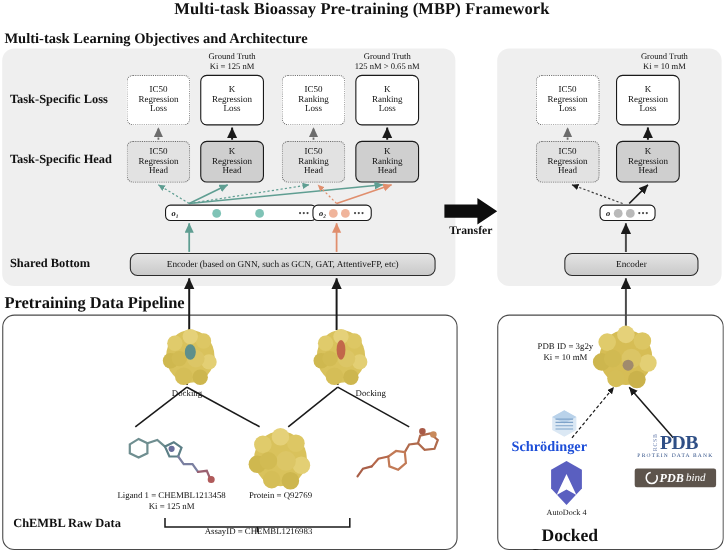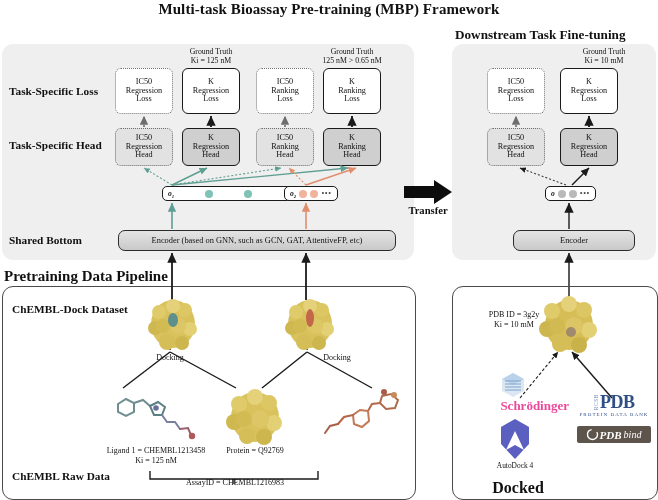--- a/index.html
+++ b/index.html
@@ -67,21 +67,21 @@
 
   
   .ovec{
     display:flex;align-items:center;gap:3px;
     border:1.6px solid #1a1a1a;border-radius:5px;background:#fff;
     padding:2px 5px;height:15px;box-sizing:border-box;
   }
   .ovec .oname{font-size:7.6px;font-style:italic;font-weight:bold;}
   .ovec .dot{width:8px;height:8px;border-radius:50%;display:inline-block;}
   .ovec .ell{font-size:8px;letter-spacing:.6px;color:#444;}
-  #ovec1{left:162px;top:186px;gap:31px;}
+  #ovec1{left:150px;top:186px;gap:31px;}
   #ovec2{left:284px;top:186px;}
   #ovec3{left:545px;top:186px;}
 
   
   .encoder{
     box-sizing:border-box;border:1.5px solid #2b2b2b;border-radius:7px;
     background:linear-gradient(#e4e4e4,#c9c9c9);
     display:flex;align-items:center;justify-content:center;
     font-size:8.4px;
   }
@@ -104,22 +104,22 @@
   #pdbinfo{left:470px;top:310px;width:88px;line-height:1.25;text-align:center;}
 
   
   #lbl-docked{left:458px;top:479px;width:120px;text-align:center;
     font-size:16px;font-weight:bold;}
   #lbl-cocrystal{left:576px;top:461px;width:78px;text-align:center;
     font-size:10.4px;font-weight:bold;line-height:1.25;}
   #autodock-label{left:480px;top:461px;width:70px;text-align:center;font-size:7.4px;}
 
   
-  .logo-schrod{left:465px;top:398px;width:104px;text-align:right;
-    font-size:13px;font-weight:bold;color:#ec4899;font-family:"Liberation Serif",serif;}
+  .logo-schrod{left:465px;top:398px;width:104px;text-align:left;
+    font-size:13px;font-weight:bold;color:#1d4ed8;font-family:"Liberation Serif",serif;}
   .logo-pdb-wrap{left:573px;top:392px;width:82px;text-align:center;}
   .logo-pdb-main{font-size:18px;font-weight:bold;color:#2f4f86;letter-spacing:-.5px;
      display:inline-block;}
   .logo-pdb-sub{font-size:5px;letter-spacing:1.1px;color:#2f4f86;margin-top:-1px;}
   .logo-rcsb{font-size:5.4px;color:#6a7fae;letter-spacing:.6px;
      writing-mode:vertical-rl;transform:rotate(180deg);display:inline-block;
      vertical-align:middle;line-height:1;}
   #logo-pdbbind{left:577px;top:426px;width:74px;height:17px;background:#5d544c;
      border-radius:2px;display:flex;align-items:center;justify-content:center;gap:2px;}
   #logo-pdbbind .pb1{color:#fff;font-size:11px;font-weight:bold;font-style:italic;}
@@ -132,27 +132,26 @@
 <body>
 
 <div class="fig">
 
   <div class="abs panel-grey" id="panel-arch"></div>
   <div class="abs panel-grey" id="panel-finetune"></div>
   <div class="abs panel-white" id="panel-chembl"></div>
   <div class="abs panel-white" id="panel-structures"></div>
 
   <div class="abs" id="main-title">Multi-task Bioassay Pre-training (MBP) Framework</div>
-  <div class="abs section-title" id="title-right">Downstream Task Fine-tuning</div>
+  <div class="abs section-title" id="title-left">Multi-task Learning Objectives and Architecture</div>
   <div class="abs" id="title-pipeline">Pretraining Data Pipeline</div>
 
   <div class="abs row-label" id="lbl-loss">Task-Specific Loss</div>
   <div class="abs row-label" id="lbl-head">Task-Specific Head</div>
   <div class="abs row-label" id="lbl-shared">Shared Bottom</div>
-  <div class="abs" id="lbl-chembl-dock">ChEMBL-Dock Dataset</div>
   <div class="abs" id="lbl-chembl-raw">ChEMBL Raw Data</div>
 
   <div class="abs gt" id="gt1">
     <div>Ground Truth</div>
     <div>Ki = 125 nM</div>
   </div>
   <div class="abs gt" id="gt2">
     <div>Ground Truth</div>
     <div>125 nM &gt; 0.65 nM</div>
   </div>

